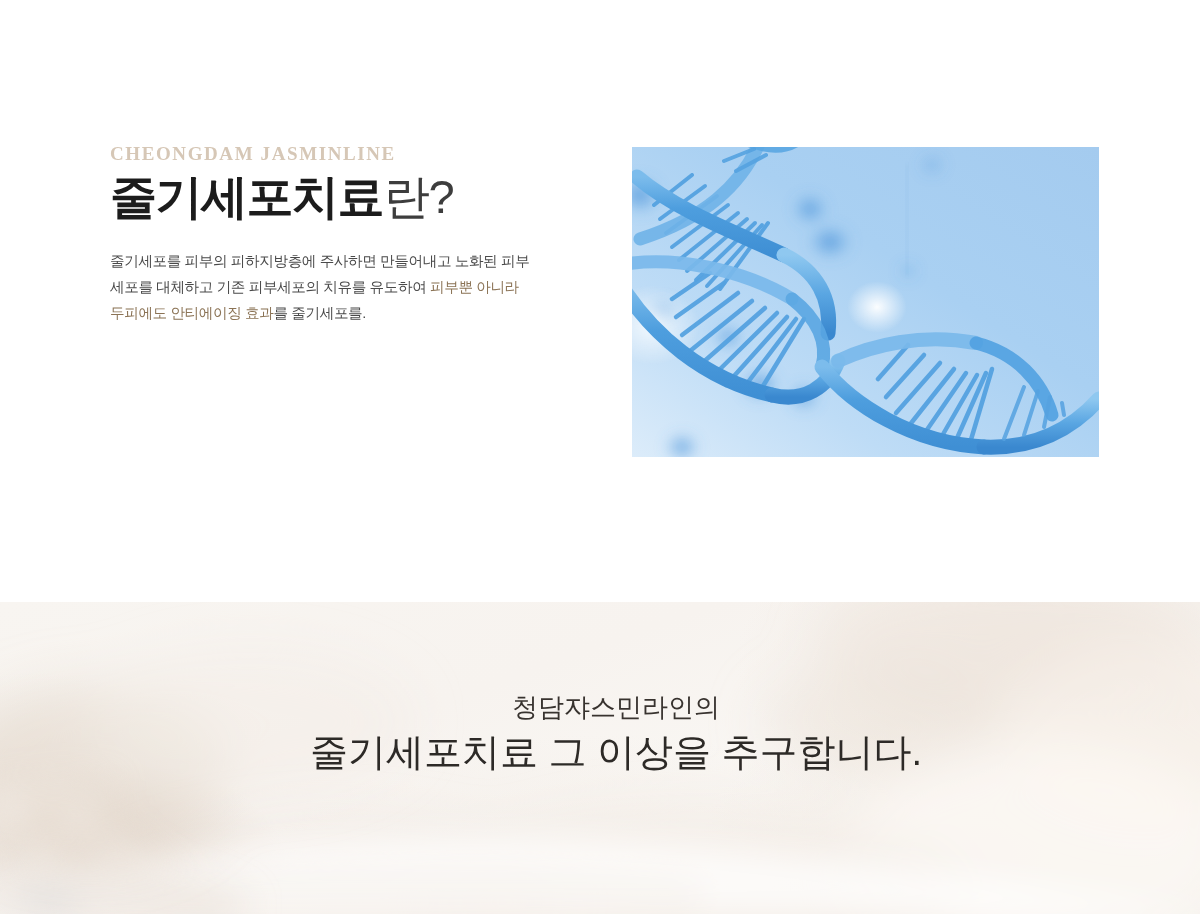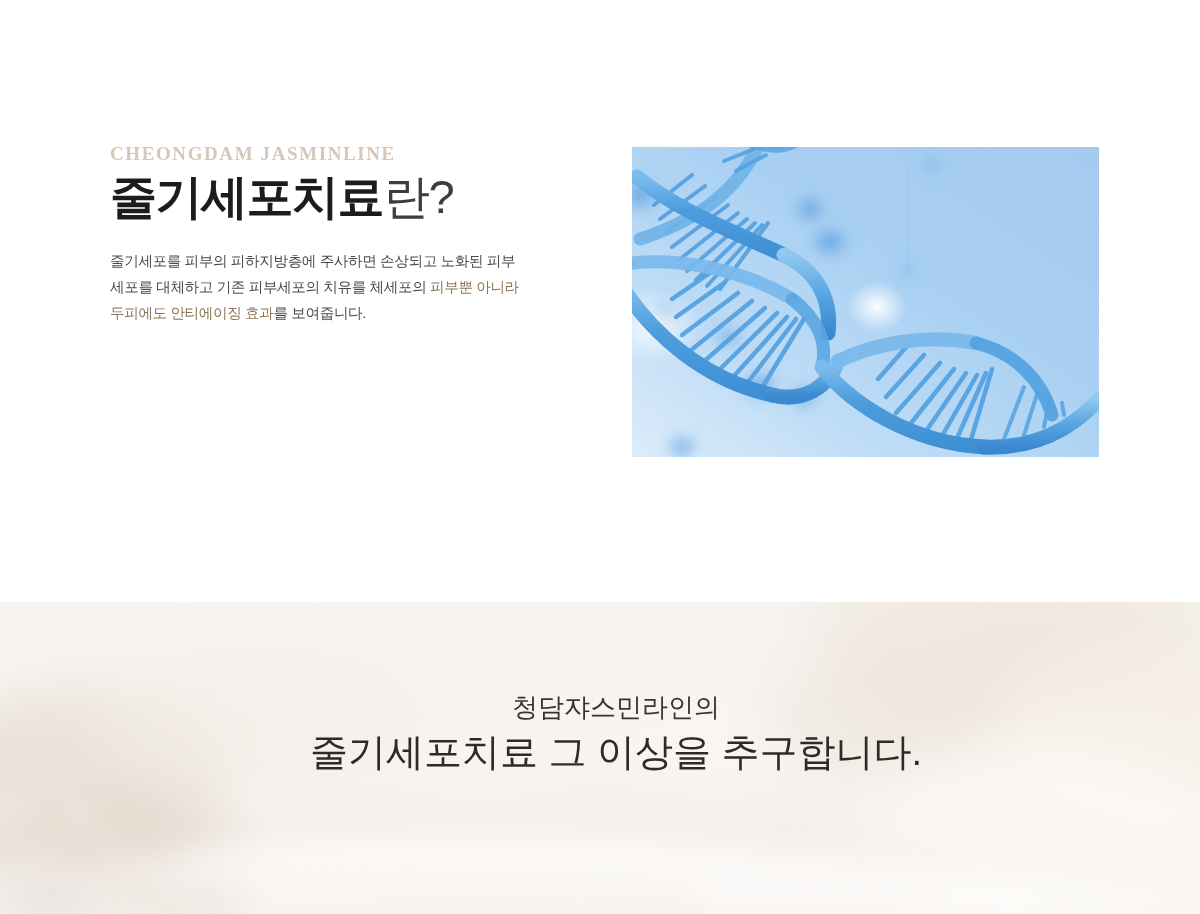--- a/index.html
+++ b/index.html
@@ -151,21 +151,21 @@
   <div class="text-column">
 
     <p class="eyebrow">CHEONGDAM  JASMINLINE</p>
 
     <h1 class="headline">
       <span class="hl-strong">줄기세포치료</span><span class="hl-light">란?</span>
     </h1>
 
 
     <p class="body-para">
-      <span>줄기세포를 피부의 피하지방층에 주사하면 손상되고 노화된 피부 세포를 대체하고 기존 피부세포의 치유를 체세포의 </span><span class="hi">피부뿐 아니라 두피에도 안티에이징 효과</span><span>를 보여줍니다.</span>
+      <span>줄기세포를 피부의 피하지방층에 주사하면 만들어내고 노화된 피부 세포를 대체하고 기존 피부세포의 치유를 유도하여 </span><span class="hi">피부뿐 아니라 두피에도 안티에이징 효과</span><span>를 줄기세포를.</span>
     </p>
   </div>
 
   <div class="dna-figure">
     <svg width="467" height="310" viewBox="0 0 467 310" xmlns="http://www.w3.org/2000/svg">
       <defs>
         <linearGradient id="bgGrad" x1="0" y1="1" x2="1" y2="0">
           <stop offset="0%" stop-color="#dcecfa"></stop>
           <stop offset="28%" stop-color="#bedcf6"></stop>
           <stop offset="60%" stop-color="#a9d0f2"></stop>

